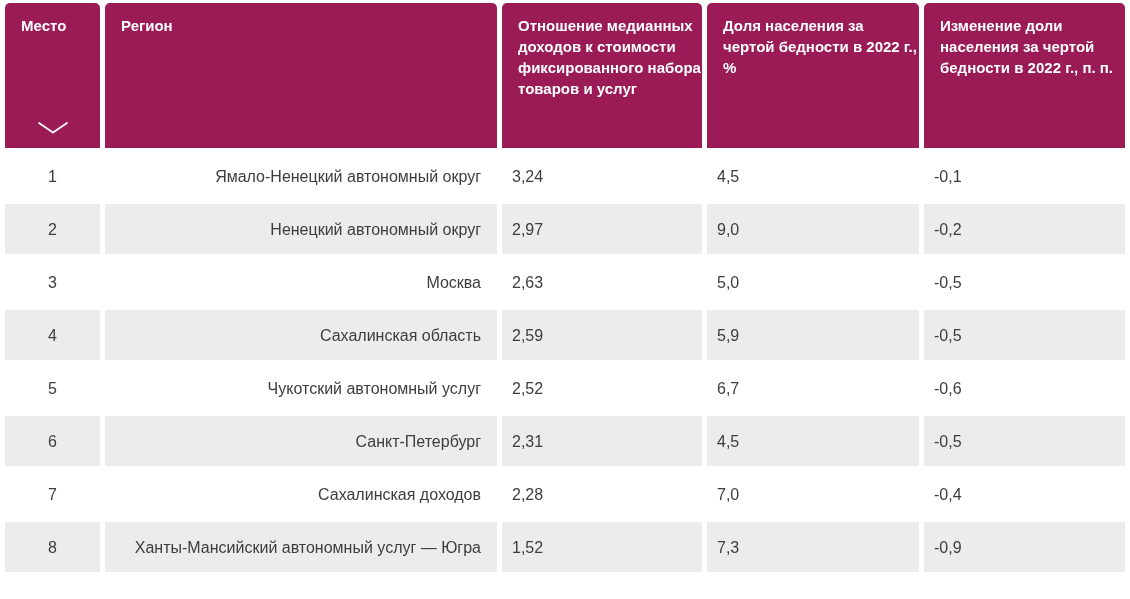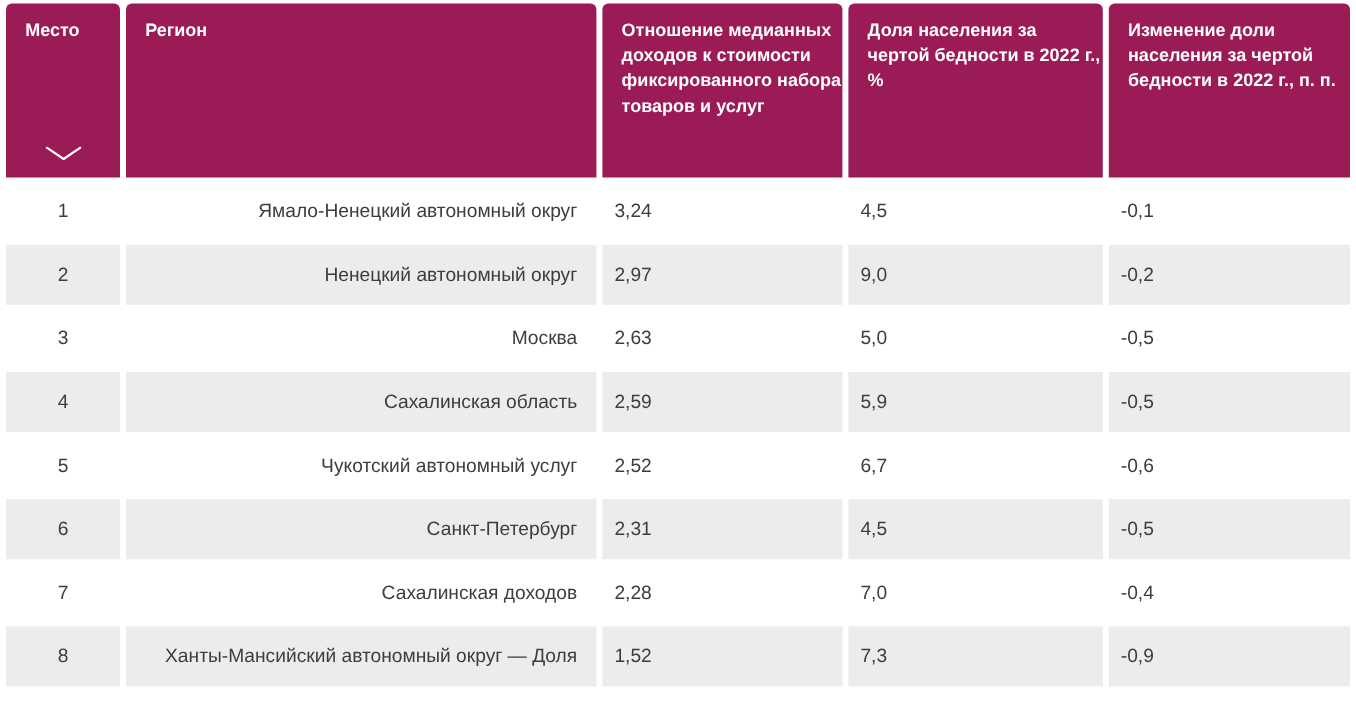--- a/index.html
+++ b/index.html
@@ -147,19 +147,19 @@
   <tr>
     <td class="c-place">7</td>
     <td class="c-region">Сахалинская доходов</td>
     <td class="c-num">2,28</td>
     <td class="c-num">7,0</td>
     <td class="c-num">-0,4</td>
   </tr>
 
   <tr>
     <td class="c-place">8</td>
-    <td class="c-region">Ханты-Мансийский автономный округ — Доля</td>
+    <td class="c-region">Ханты-Мансийский автономный услуг — Югра</td>
     <td class="c-num">1,52</td>
     <td class="c-num">7,3</td>
     <td class="c-num">-0,9</td>
   </tr>
 </tbody>
 </table>
 
 </body></html>

